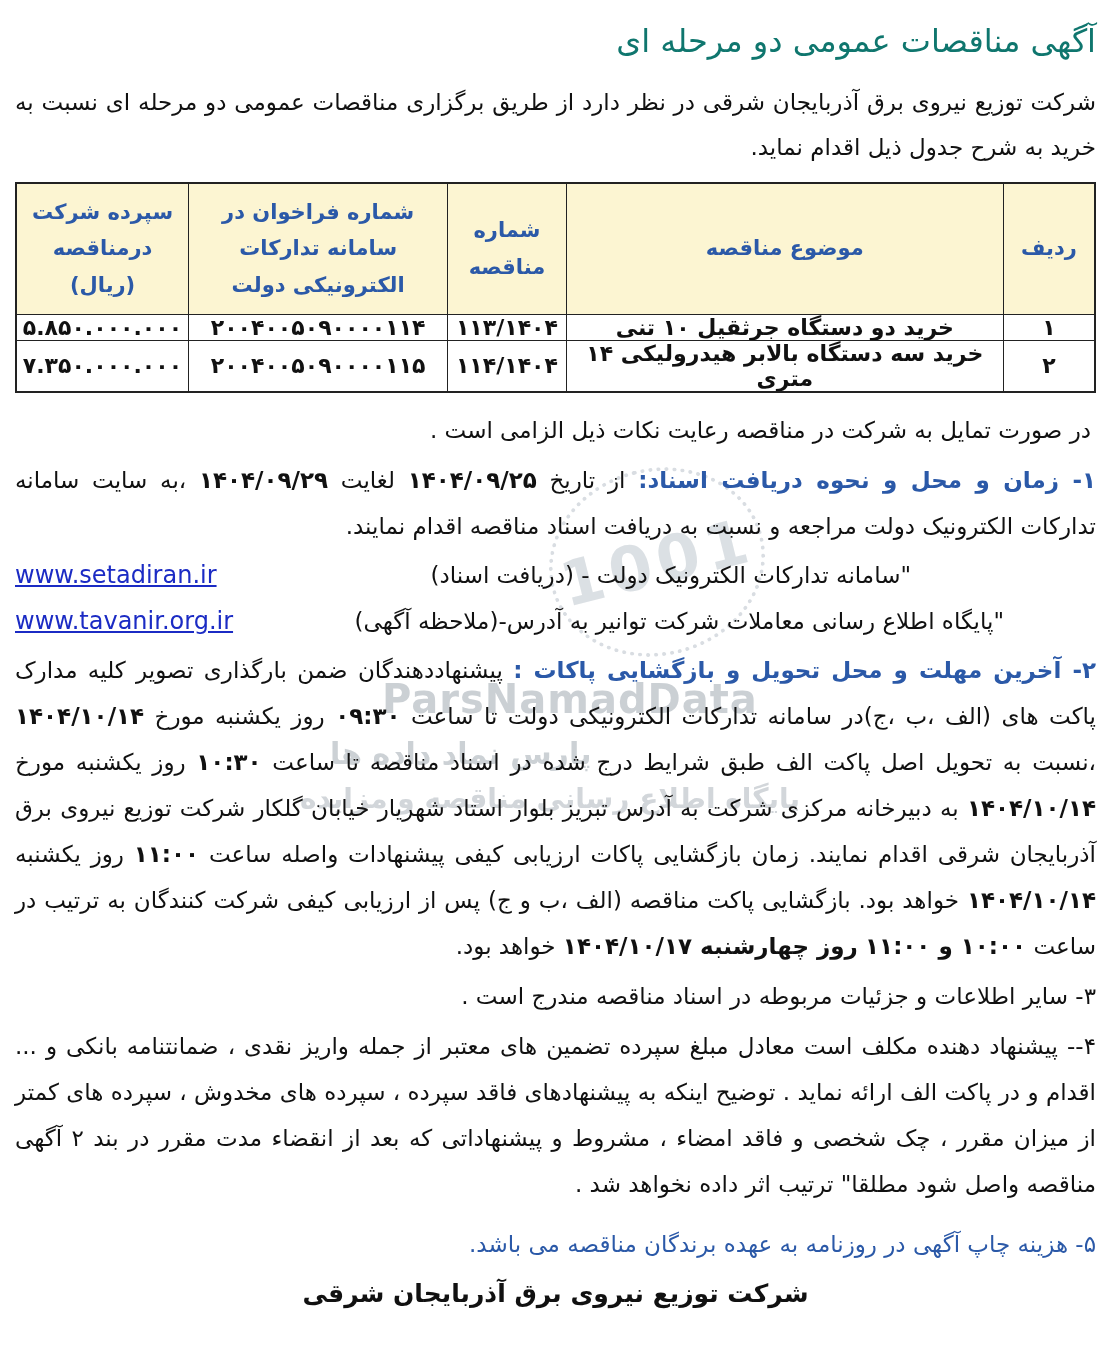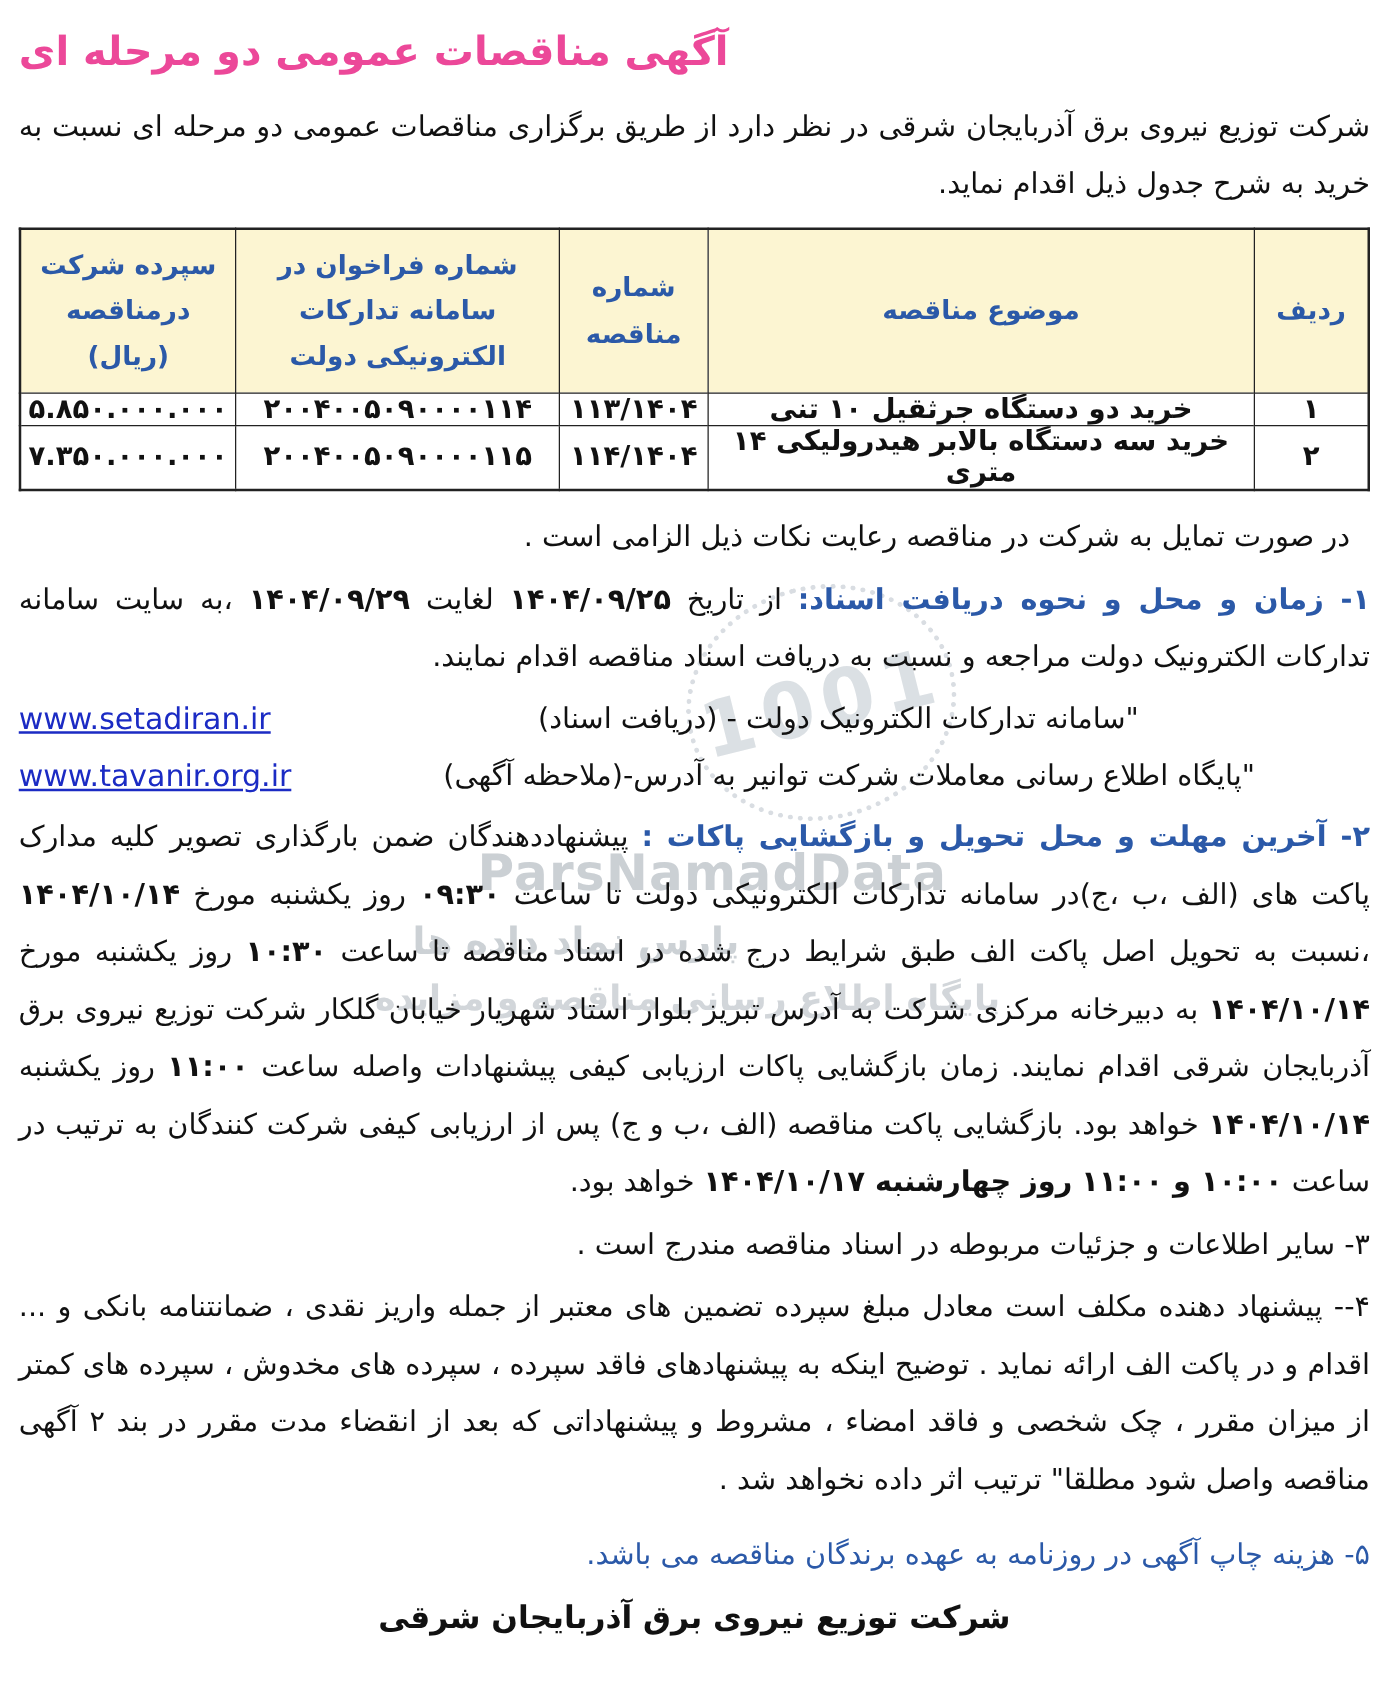--- a/index.html
+++ b/index.html
@@ -15,25 +15,25 @@
     direction: rtl;
     font-family: "DejaVu Sans", sans-serif;
     color: #111111;
   }
   .page {
     position: relative;
     z-index: 1;
     padding: 8px 15px 0 15px;
   }
   .title {
-    text-align: left;
+    text-align: right;
     font-size: 32px;
-    font-weight: bold;
+    font-weight: normal;
     margin: 14px 0 20px 0;
-    color: #ec4899;
+    color: #0f766e;
   }
   .intro {
     font-size: 23px;
     line-height: 1.95;
     text-align: justify;
     margin: 0 0 12px 0;
   }
   table.tender-table {
     width: 100%;
     border-collapse: collapse;
@@ -56,21 +56,21 @@
     padding: 10px 6px;
   }
   table.tender-table td {
     font-size: 22px;
     font-weight: bold;
     padding: 0 6px;
     color: #111111;
   }
   .note {
     font-size: 23px;
-    margin: 16px 16px 4px 0;
+    margin: 16px 5px 4px 0;
     line-height: 1.9;
   }
   .para {
     font-size: 23px;
     line-height: 2.0;
     text-align: justify;
     margin: 4px 0;
   }
   .hd {
     color: #2b59a8;

